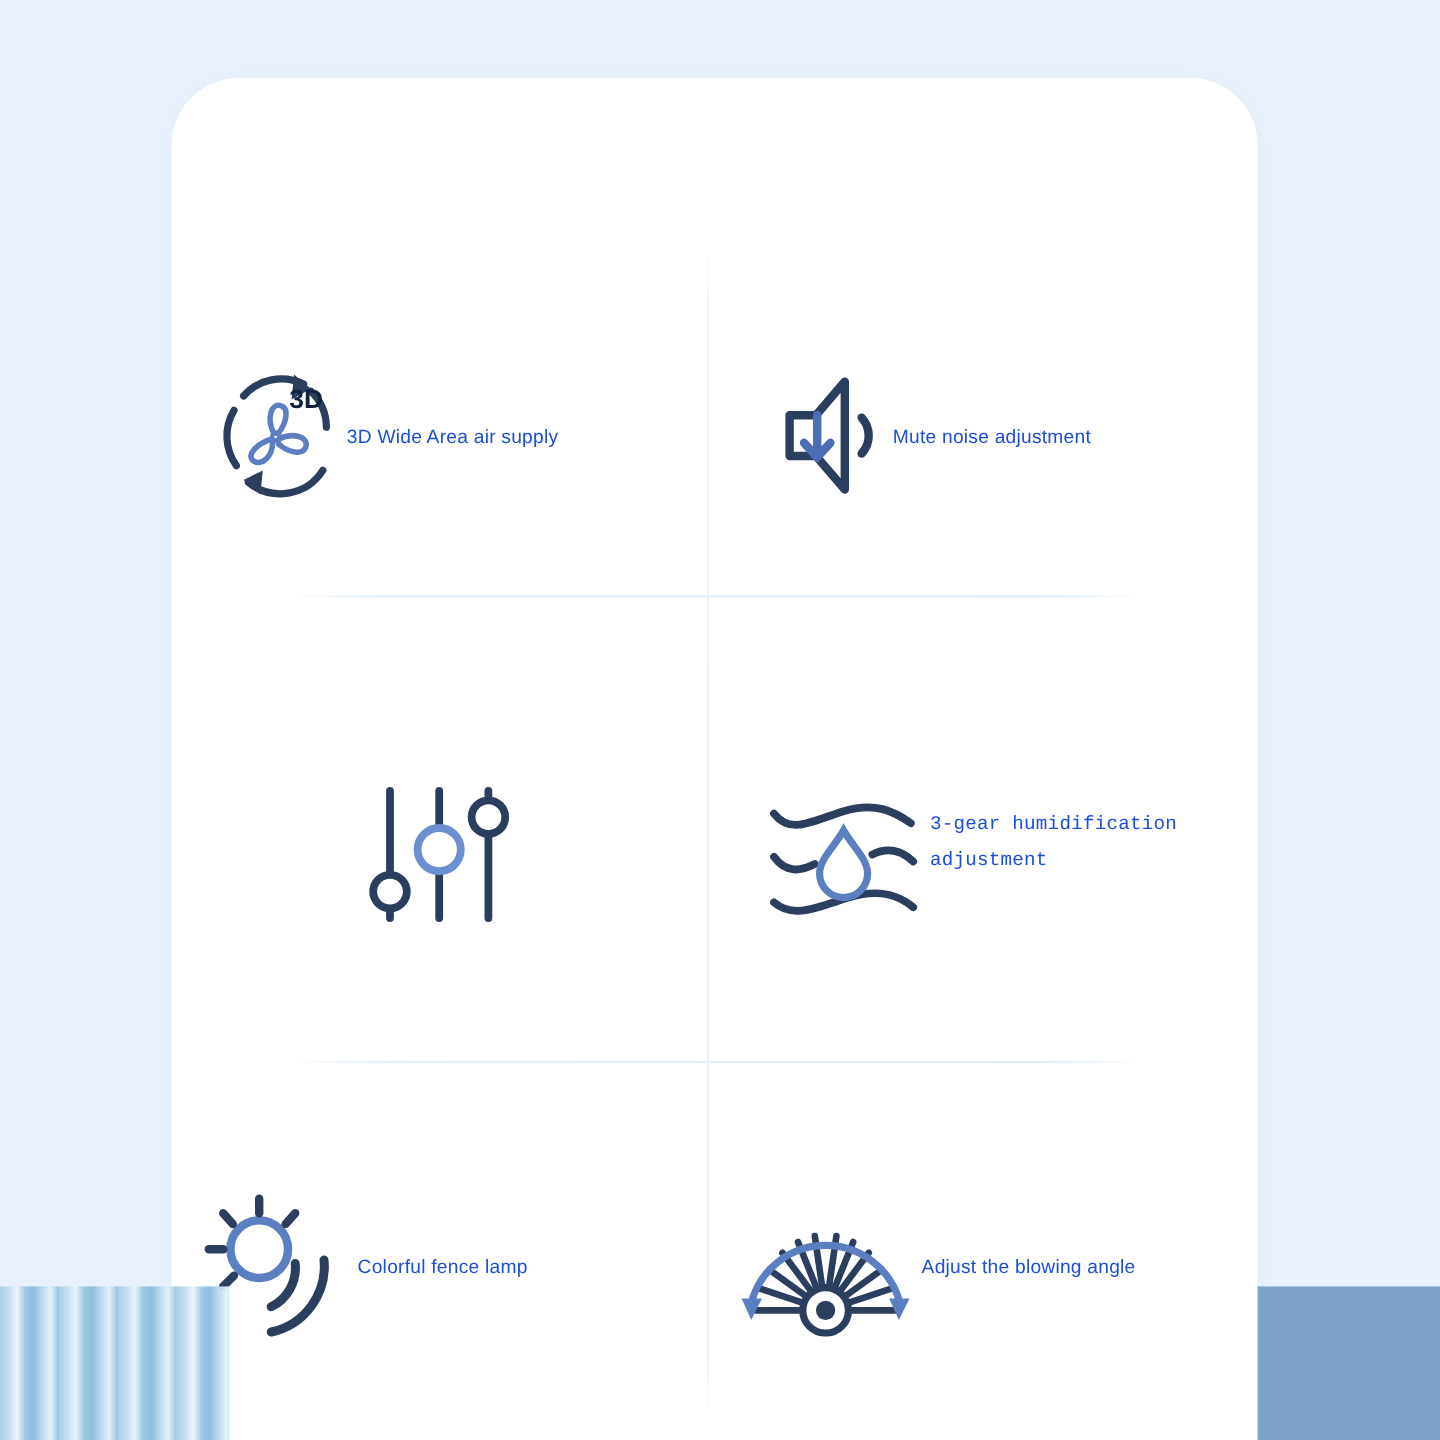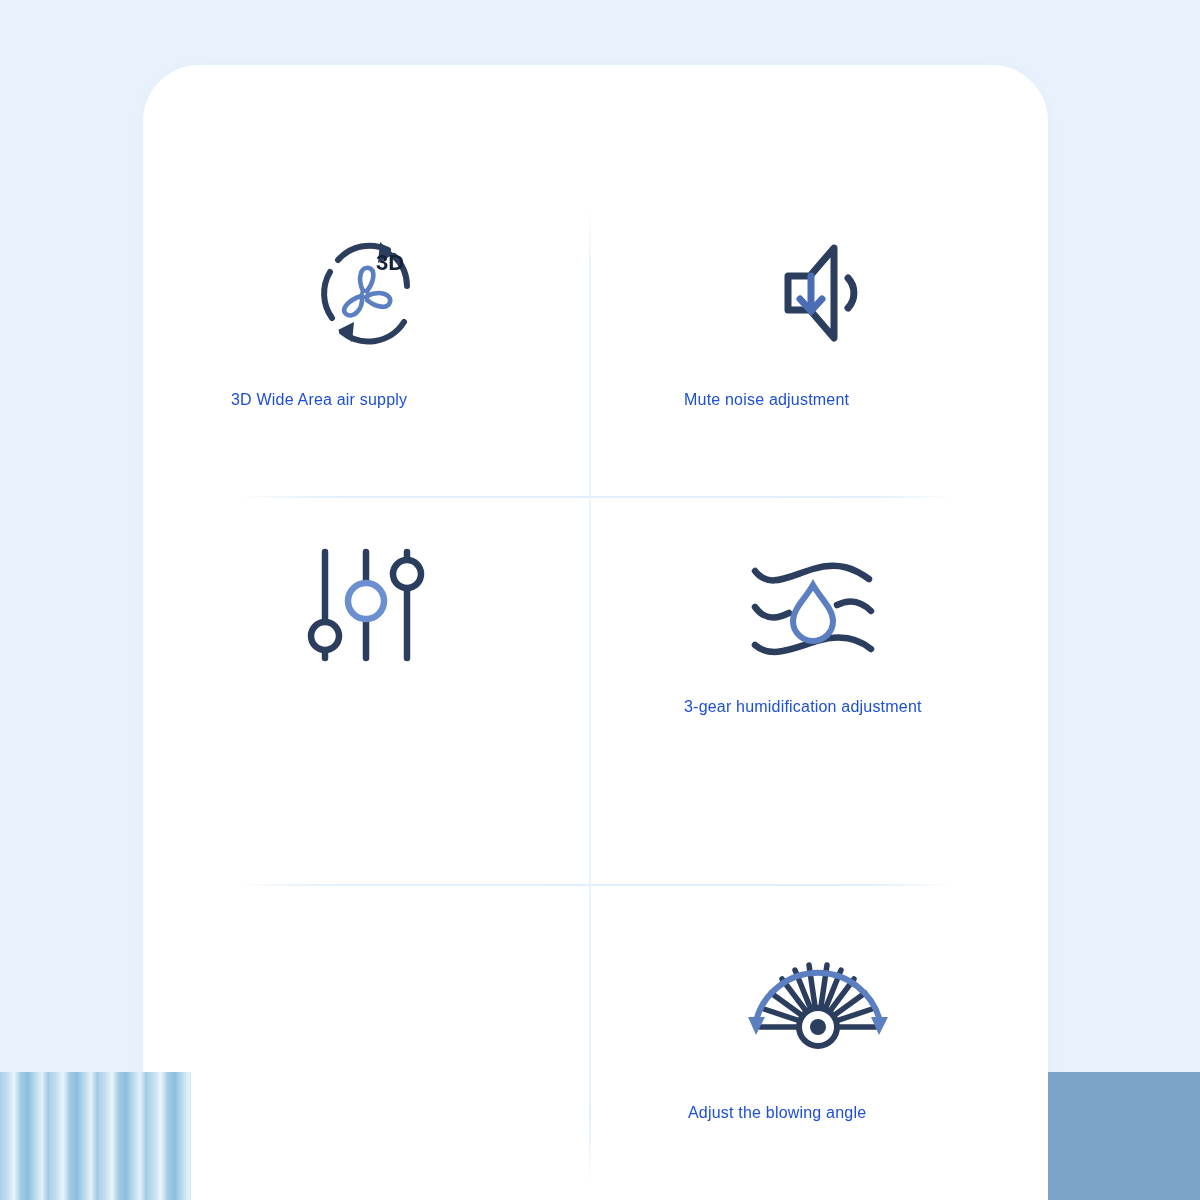--- a/index.html
+++ b/index.html
@@ -37,27 +37,28 @@
     background:linear-gradient(90deg,rgba(225,240,250,0) 0%,#e4f0fa 12%,#e0eefa 88%,rgba(225,240,250,0) 100%);
   }
   .hdiv.one{top:431px;}
   .hdiv.two{top:819px;}
   .vdiv{
     position:absolute;left:446px;top:140px;width:2px;height:980px;
     background:linear-gradient(180deg,rgba(232,244,252,0) 0%,#eaf4fc 6%,#e6f2fb 94%,rgba(232,244,252,0) 100%);
   }
   .cell{
     position:absolute;width:446px;
-    display:flex;flex-direction:column;align-items:center;
+    display:flex;flex-direction:row;align-items:center;
     box-sizing:border-box;
+    justify-content:center;
   }
   .cell.c0{left:0;top:140px;height:291px;}
   .cell.c1{left:448px;top:140px;height:291px;}
   .cell.c2{left:0;top:433px;height:386px;}
-  .cell.c3{left:448px;top:433px;height:386px;}
+  .cell.c3{left:468px;top:433px;height:386px;font-family:Liberation Mono, monospace;}
   .cell.c4{left:0;top:821px;height:300px;}
   .cell.c5{left:452px;top:821px;height:300px;}
 
   .icon-box{
     height:130px;display:flex;align-items:center;justify-content:center;
     margin-top:22px;
   }
   .cell.c2 .icon-box,.cell.c3 .icon-box{margin-top:42px;}
   .cell.c4 .icon-box,.cell.c5 .icon-box{margin-top:40px;}
 
@@ -145,20 +146,39 @@
             <path d="M12 58 C22 72 34 70 46 64"></path>
             <path d="M94 56 C106 50 118 52 128 62"></path>
             <path d="M12 96 C28 110 48 100 74 92 C100 84 116 90 128 100"></path>
           </g>
           <path d="M70 36 C78 50 90 60 90 72 A20 20 0 0 1 50 72 C50 60 62 50 70 36 Z" fill="none" stroke="#5b7fc0" stroke-width="6"></path>
         </svg>
       </div>
       <div class="label">3-gear humidification adjustment</div>
     </div>
 
+    <div class="cell c4">
+      <div class="icon-box">
+        <svg width="134" height="126" viewBox="0 0 134 126">
+          <circle cx="52" cy="48" r="24" fill="none" stroke="#5b7fc0" stroke-width="7"></circle>
+          <g stroke="#2c3e5d" stroke-width="7" stroke-linecap="round">
+            <line x1="52" y1="6" x2="52" y2="18"></line>
+            <line x1="22" y1="18" x2="30" y2="27"></line>
+            <line x1="10" y1="48" x2="22" y2="48"></line>
+            <line x1="22" y1="79" x2="31" y2="70"></line>
+            <line x1="82" y1="18" x2="74" y2="27"></line>
+          </g>
+          <g fill="none" stroke="#2c3e5d" stroke-width="7.5" stroke-linecap="round">
+            <path d="M82 60 A36 36 0 0 1 62 96"></path>
+            <path d="M106 57 A56 56 0 0 1 62 117"></path>
+          </g>
+        </svg>
+      </div>
+      <div class="label">Colorful fence lamp</div>
+    </div>
 
     <div class="cell c5">
       <div class="icon-box">
         <svg width="160" height="116" viewBox="0 0 160 116">
           <g stroke="#2c3e5d" stroke-width="5.5" stroke-linecap="round">
             <line x1="80" y1="94" x2="22" y2="94"></line>
             <line x1="80" y1="94" x2="26" y2="76"></line>
             <line x1="80" y1="94" x2="33" y2="60"></line>
             <line x1="80" y1="94" x2="44" y2="46"></line>
             <line x1="80" y1="94" x2="57" y2="37"></line>

